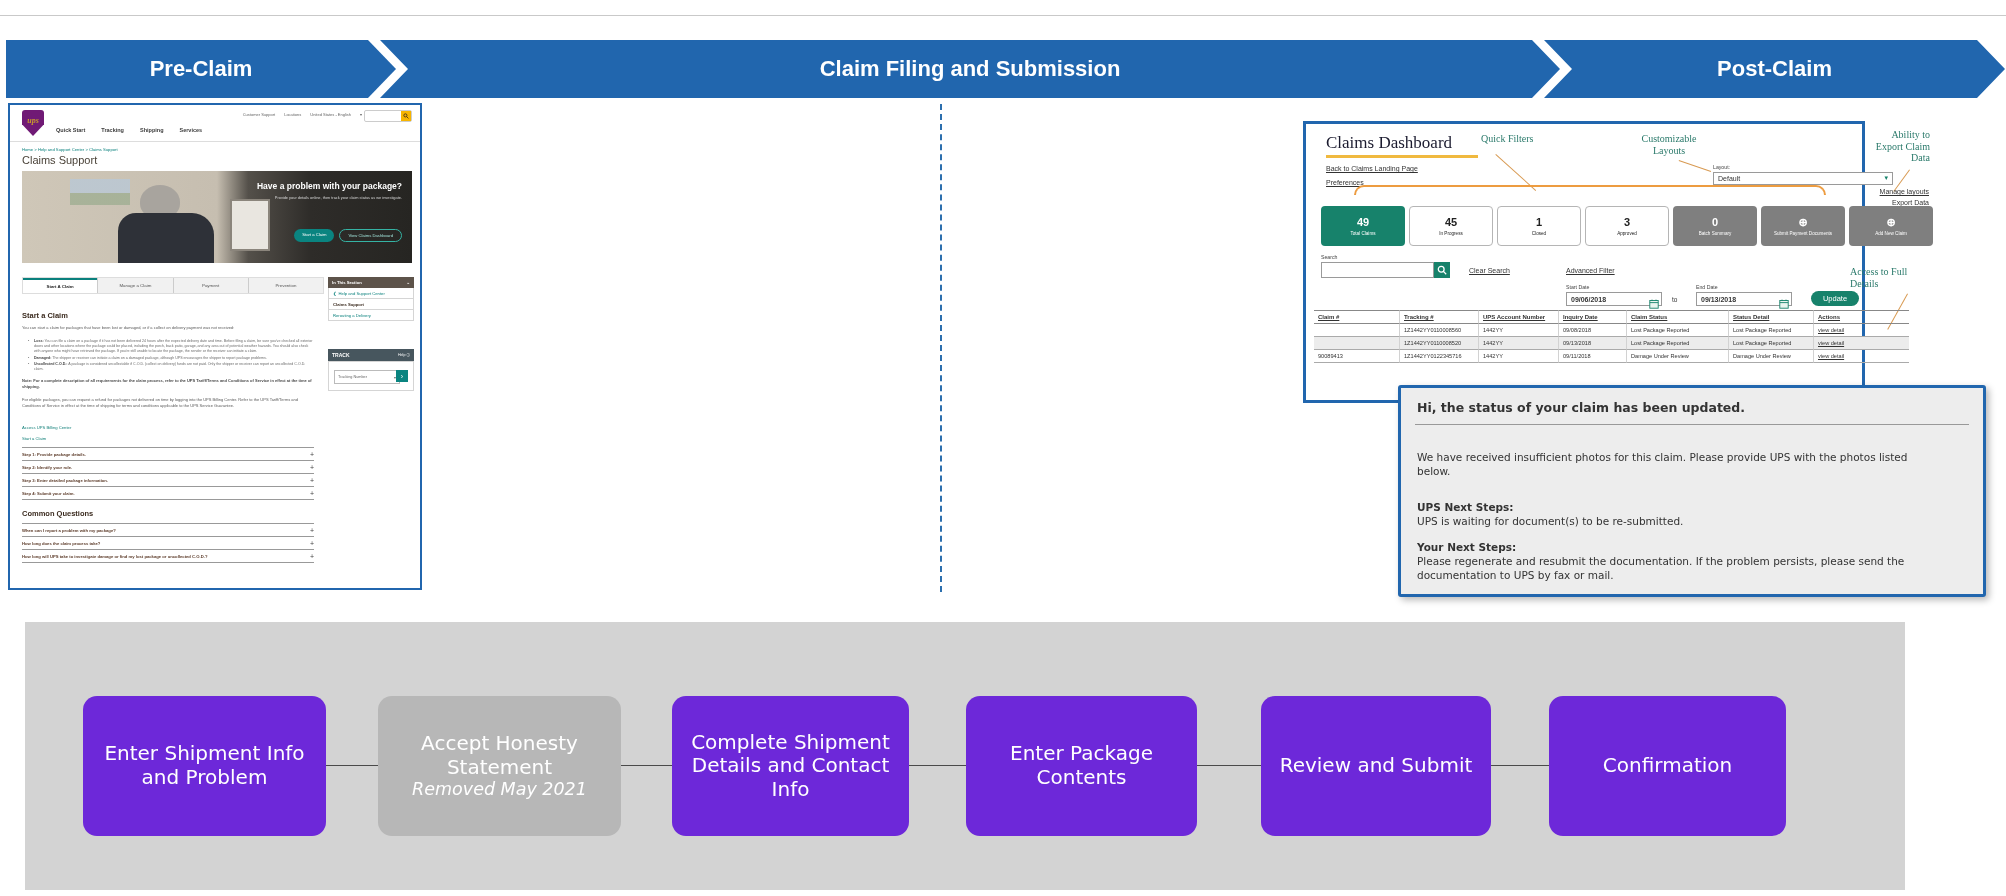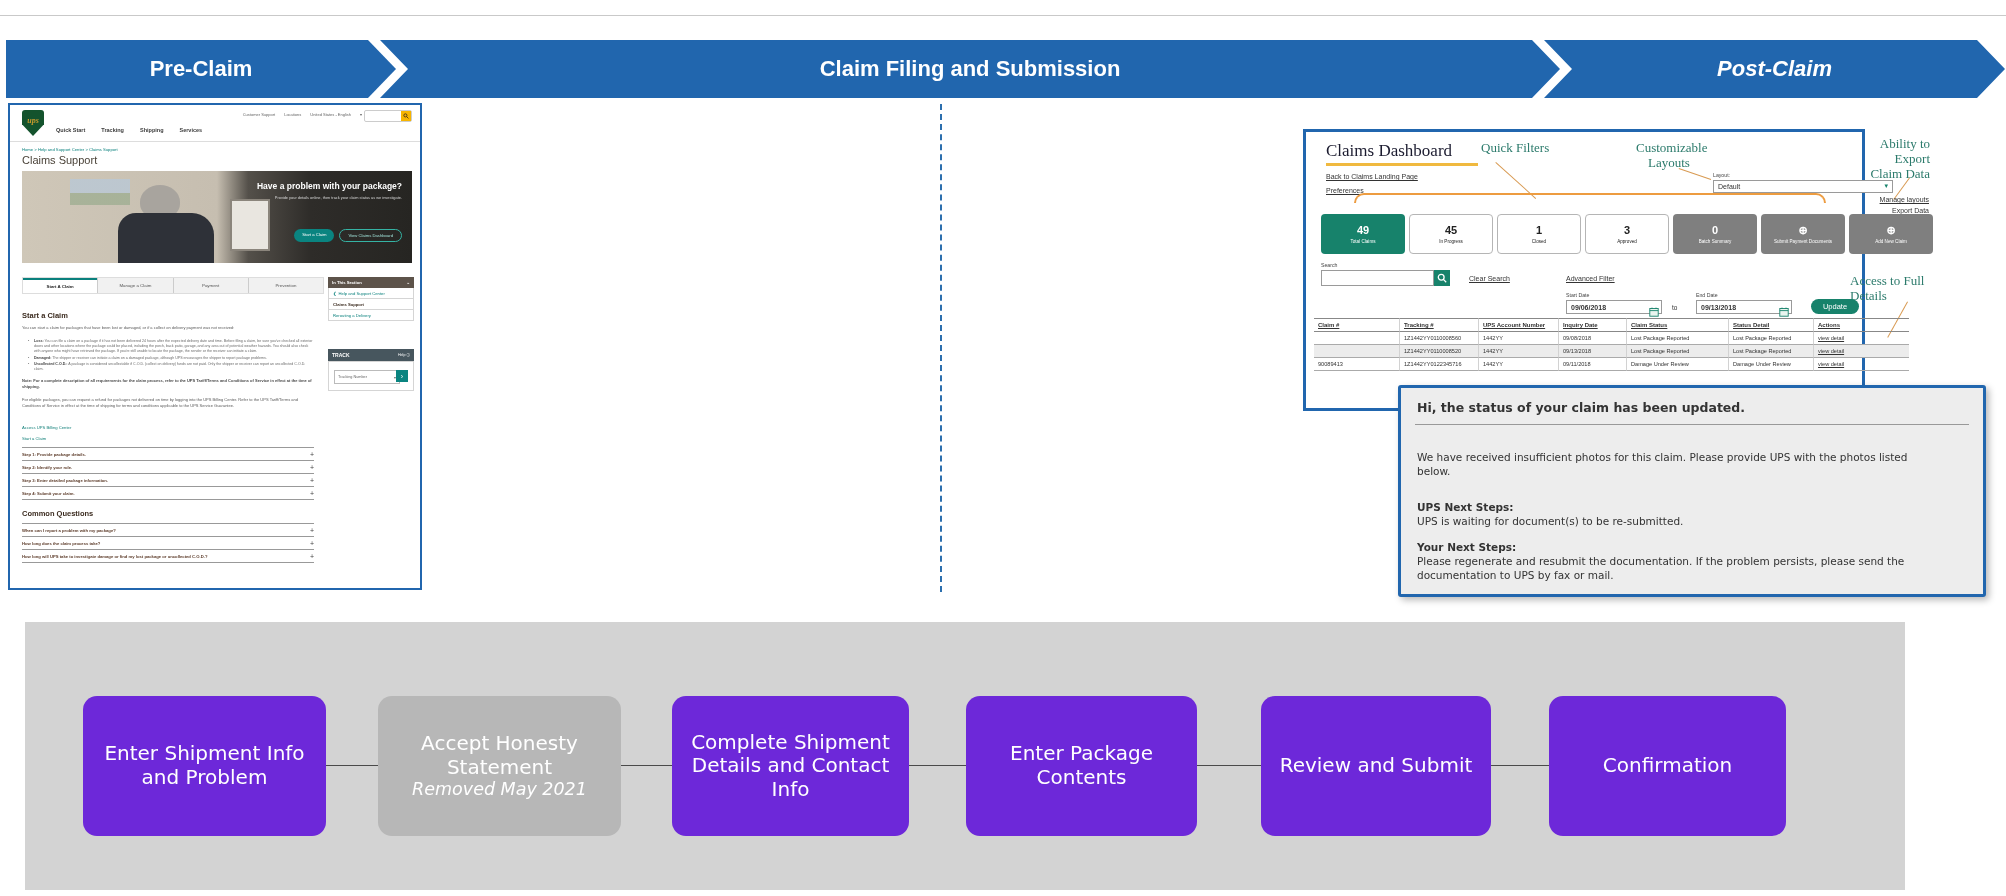--- a/index.html
+++ b/index.html
@@ -14,21 +14,21 @@
   .chev{position:absolute;top:32px;height:58px;background:#2166AE;display:flex;
         align-items:center;justify-content:center;color:#fff;font-weight:bold;font-size:22px;}
   .chev.point{clip-path:polygon(0 0,calc(100% - 28px) 0,100% 50%,calc(100% - 28px) 100%,0 100%);}
   .chev.notched{clip-path:polygon(0 0,calc(100% - 28px) 0,100% 50%,calc(100% - 28px) 100%,0 100%,28px 50%);}
 
   .dash-sep{position:absolute;left:940px;top:96px;height:488px;width:0;border-left:2px dashed #2C6FAE;}
 
   
   .ups-shot{position:absolute;left:8px;top:95px;width:414px;height:487px;background:#fff;
             border:2px solid #2166AE;box-sizing:border-box;overflow:hidden;font-family:"Liberation Sans",sans-serif;}
-  .ups-logo{position:absolute;left:12px;top:5px;width:22px;height:26px;background:#14532d;
+  .ups-logo{position:absolute;left:12px;top:5px;width:22px;height:26px;background:#701a75;
             clip-path:polygon(0 0,100% 0,100% 55%,50% 100%,0 55%);border-radius:3px;
             display:flex;align-items:center;justify-content:flex-start;}
   .ups-logo span{width:100%;text-align:center;color:#c99b2d;font-family:"Liberation Serif",serif;
                  font-style:italic;font-weight:bold;font-size:8px;margin-top:-6px;}
   .mini-nav{position:absolute;left:46px;top:22px;display:flex;gap:16px;font-size:5.5px;font-weight:bold;color:#3a3a3a;}
   .mini-util{position:absolute;right:58px;top:7px;display:flex;gap:9px;font-size:4px;color:#666;}
   .mini-search{position:absolute;right:8px;top:5px;width:46px;height:10px;border:1px solid #ccc;border-radius:2px;}
   .mini-search .btn{position:absolute;right:0;top:0;width:10px;height:10px;background:#f7b500;display:flex;align-items:center;justify-content:center;}
   .hdr-rule{position:absolute;left:0;top:36px;width:100%;height:1px;background:#ddd;}
   .crumb{position:absolute;left:12px;top:42px;font-size:4.2px;color:#0a807d;}
@@ -71,26 +71,26 @@
   .bullet::before{content:"•";position:absolute;left:0;top:0;color:#6a6a6a;}
   .bullet b{color:#444;}
   .mini-link{position:absolute;left:12px;font-size:4.2px;color:#13807a;}
   .acc-group{position:absolute;left:12px;width:292px;}
   .acc{height:12px;border-top:1px solid #999;display:flex;align-items:center;justify-content:space-between;}
   .acc:last-child{border-bottom:1px solid #999;}
   .acc .lbl{font-size:4.2px;font-weight:bold;color:#5b3a28;}
   .acc .plus{font-size:7px;color:#444;}
 
   
-  .cd{position:absolute;left:1303px;top:121px;width:562px;height:282px;background:#fff;
+  .cd{position:absolute;left:1303px;top:113px;width:562px;height:282px;background:#fff;
       border:3px solid #2166AE;box-sizing:border-box;}
   .cd-title{position:absolute;left:20px;top:9px;font-family:"Liberation Serif",serif;font-size:17px;color:#1b1b2f;}
   .cd-title-bar{position:absolute;left:20px;top:31px;width:152px;height:3px;background:#F0B93F;}
   .cd-link{font-size:7px;color:#333;text-decoration:underline;}
-  .ann{position:absolute;font-family:"Liberation Serif",serif;font-size:13px;color:#2B7A6B;line-height:1.15;}
+  .ann{position:absolute;font-family:"Liberation Serif",serif;font-size:10px;color:#2B7A6B;line-height:1.15;}
   .leader{position:absolute;height:0;border-top:1px solid #D89A52;transform-origin:left top;}
   .brace{position:absolute;left:48px;top:61px;width:468px;height:8px;border:2px solid #ED9C40;border-bottom:none;border-radius:10px 10px 0 0;}
 
   .tiles{position:absolute;left:15px;top:82px;display:flex;gap:4px;}
   .tile{width:84px;height:40px;border-radius:4px;display:flex;flex-direction:column;align-items:center;justify-content:center;text-align:center;box-sizing:border-box;}
   .tile .v{font-size:11px;font-weight:bold;line-height:1.1;}
   .tile .l{font-size:4.6px;margin-top:2px;line-height:1.1;padding:0 4px;}
   .tile.green{background:#17826B;color:#fff;}
   .tile.white{background:#fff;color:#222;border:1px solid #b5b5b5;}
   .tile.gray{background:#7f7f7f;color:#fff;}
@@ -138,21 +138,21 @@
 
 <div class="slide">
   <div class="top-rule"></div>
 
   <div class="chev point" style="left:6px;width:390px;">
     <span>Pre-Claim</span>
   </div>
   <div class="chev notched" style="left:380px;width:1180px;">
     <span>Claim Filing and Submission</span>
   </div>
-  <div class="chev notched" style="left:1544px;width:461px;font-style:italic;">
+  <div class="chev notched" style="left:1544px;width:461px;">
     <span>Post-Claim</span>
   </div>
 
   <div class="dash-sep"></div>
 
   <div class="ups-shot">
     <div class="ups-logo">
         <span>ups</span>
       </div>
     <div class="mini-nav">

